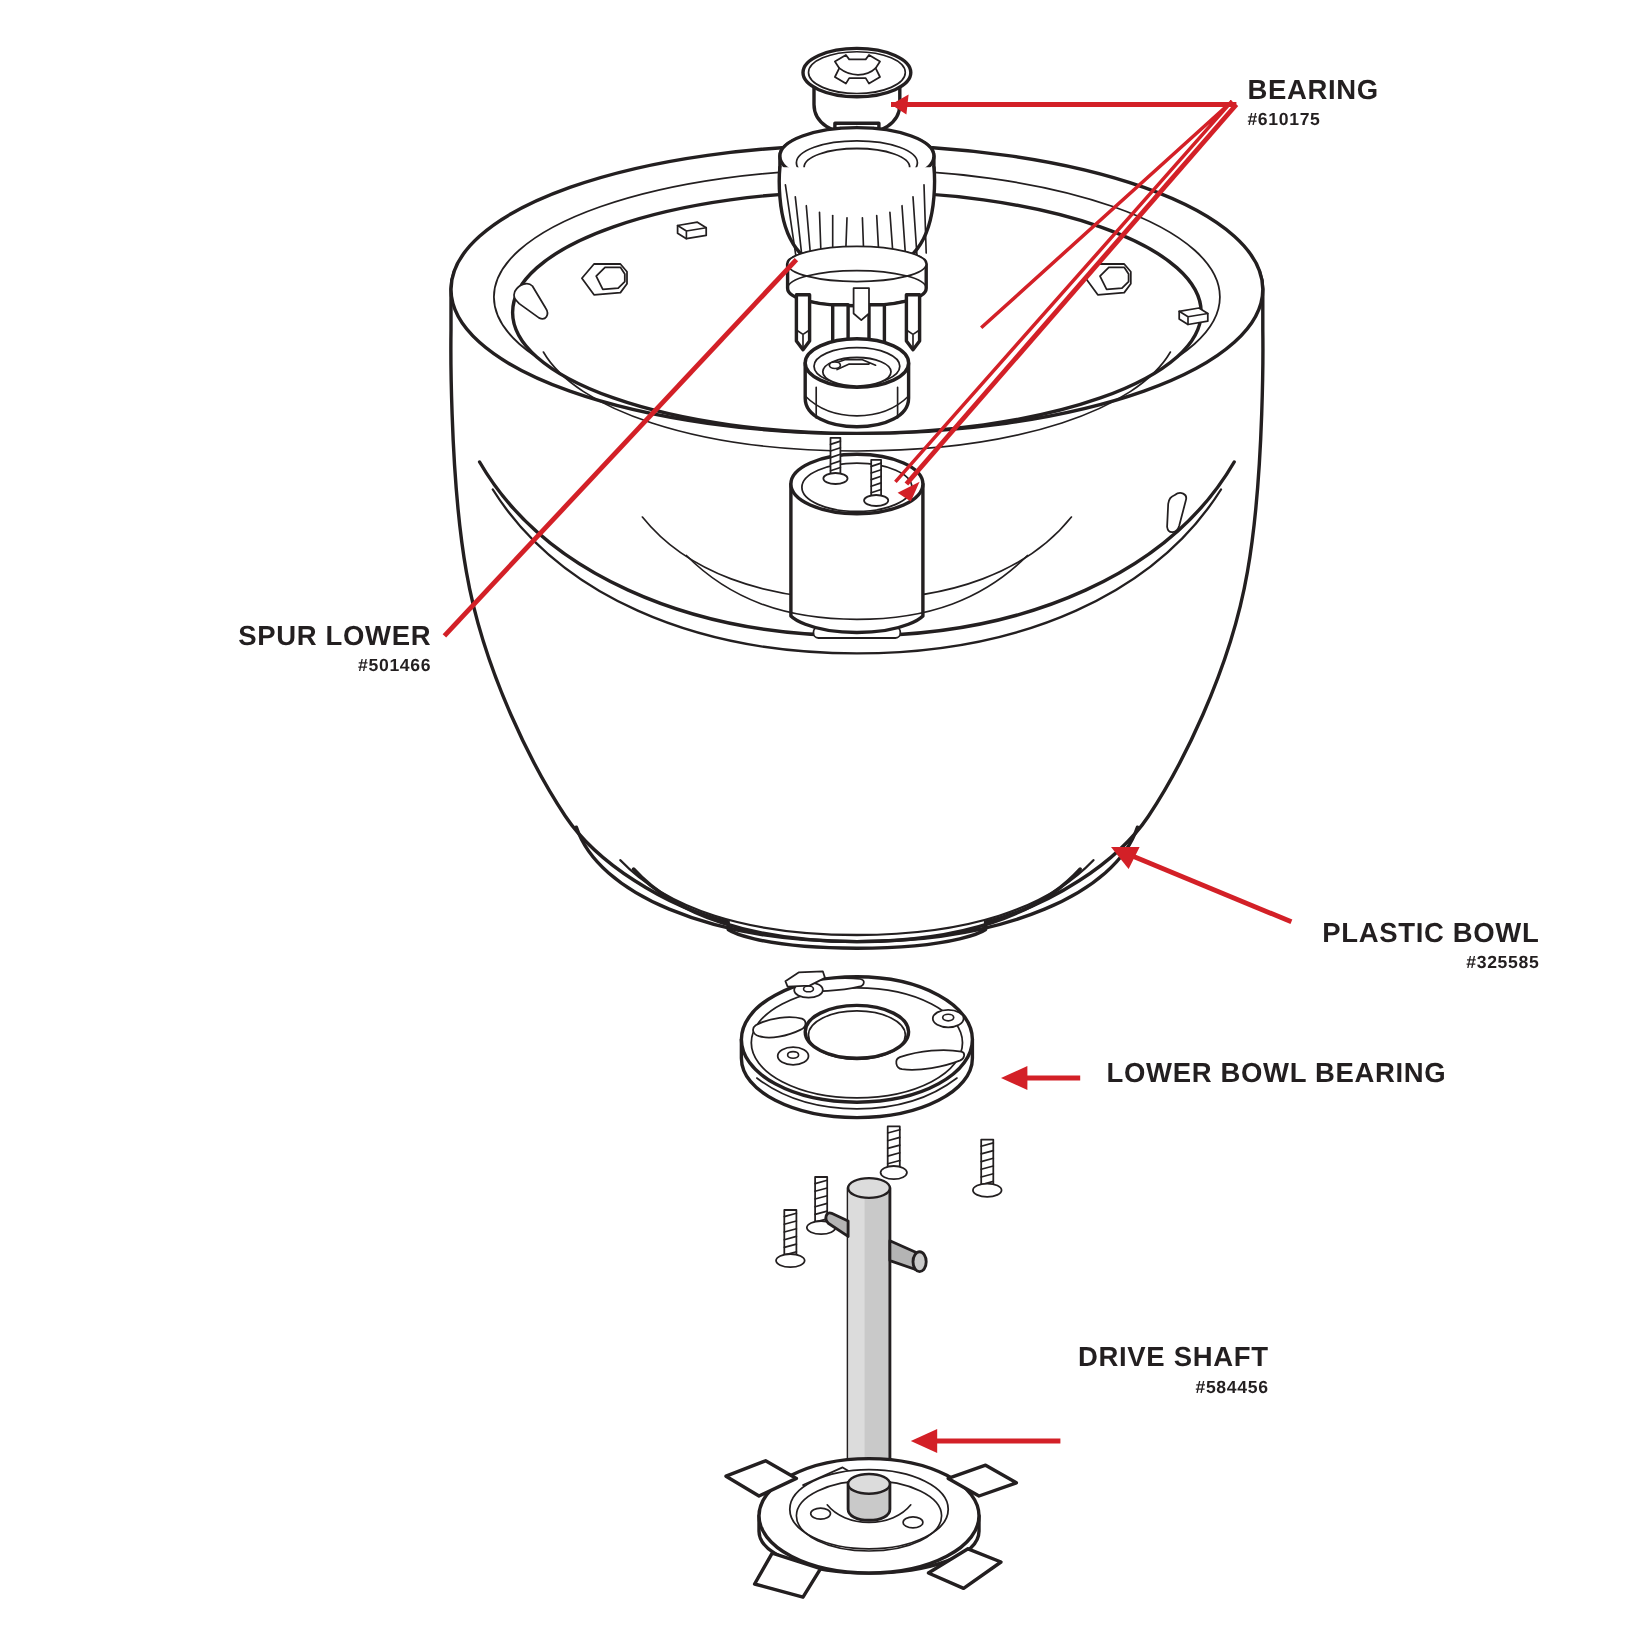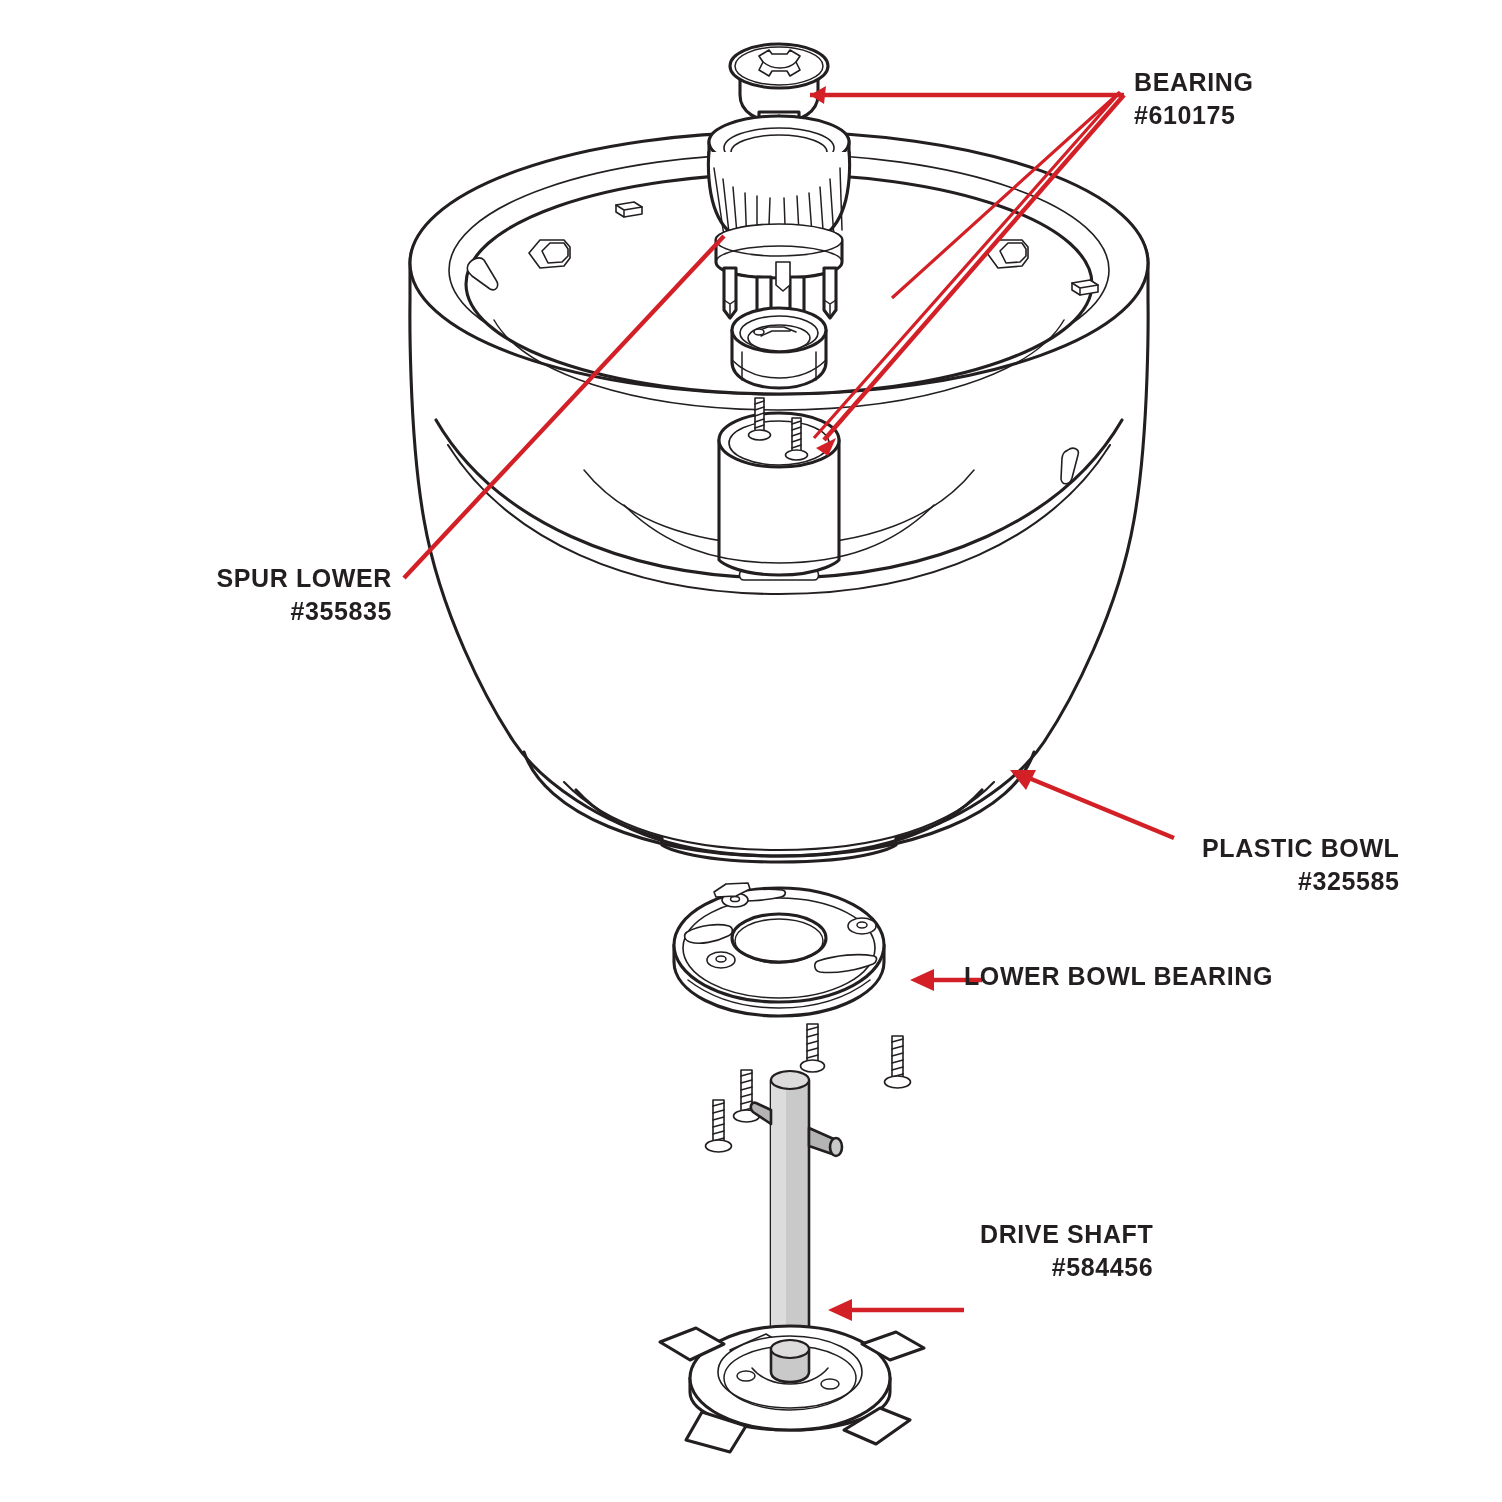--- a/index.html
+++ b/index.html
@@ -36,21 +36,21 @@
     line-height: 1.32;
     white-space: nowrap;
     -webkit-font-smoothing: antialiased;
   }
   .lbl .name {
     display: block;
     font-size: 25px;
   }
   .lbl .num {
     display: block;
-    font-size: 25px;
+    font-size: 16px;
   }
   .lbl.align-right { text-align: right; }
   .lbl.align-left  { text-align: left; }
   .lbl.align-center{ text-align: right; }
 </style>
 </head>
 <body>
 
 <div id="stage">
 
@@ -311,29 +311,29 @@
     </g>
   </svg>
 
   <div class="lbl align-left" style="left:1110px; top:66px;">
     <span class="name">BEARING</span>
     <span class="num">#610175</span>
   </div>
 
   <div class="lbl align-right" style="left:128px; top:562px; width:240px;">
     <span class="name">SPUR LOWER</span>
-    <span class="num">#355835</span>
+    <span class="num">#501466</span>
   </div>
 
   <div class="lbl align-center" style="left:1178px; top:832px;">
     <span class="name">PLASTIC BOWL</span>
     <span class="num">#325585</span>
   </div>
 
-  <div class="lbl align-center" style="left:940px; top:960px;">
+  <div class="lbl align-center" style="left:982px; top:960px;">
     <span class="name">LOWER BOWL BEARING</span>
   </div>
 
   <div class="lbl align-center" style="left:956px; top:1218px;">
     <span class="name">DRIVE SHAFT</span>
     <span class="num">#584456</span>
   </div>
 
 </div>
 

